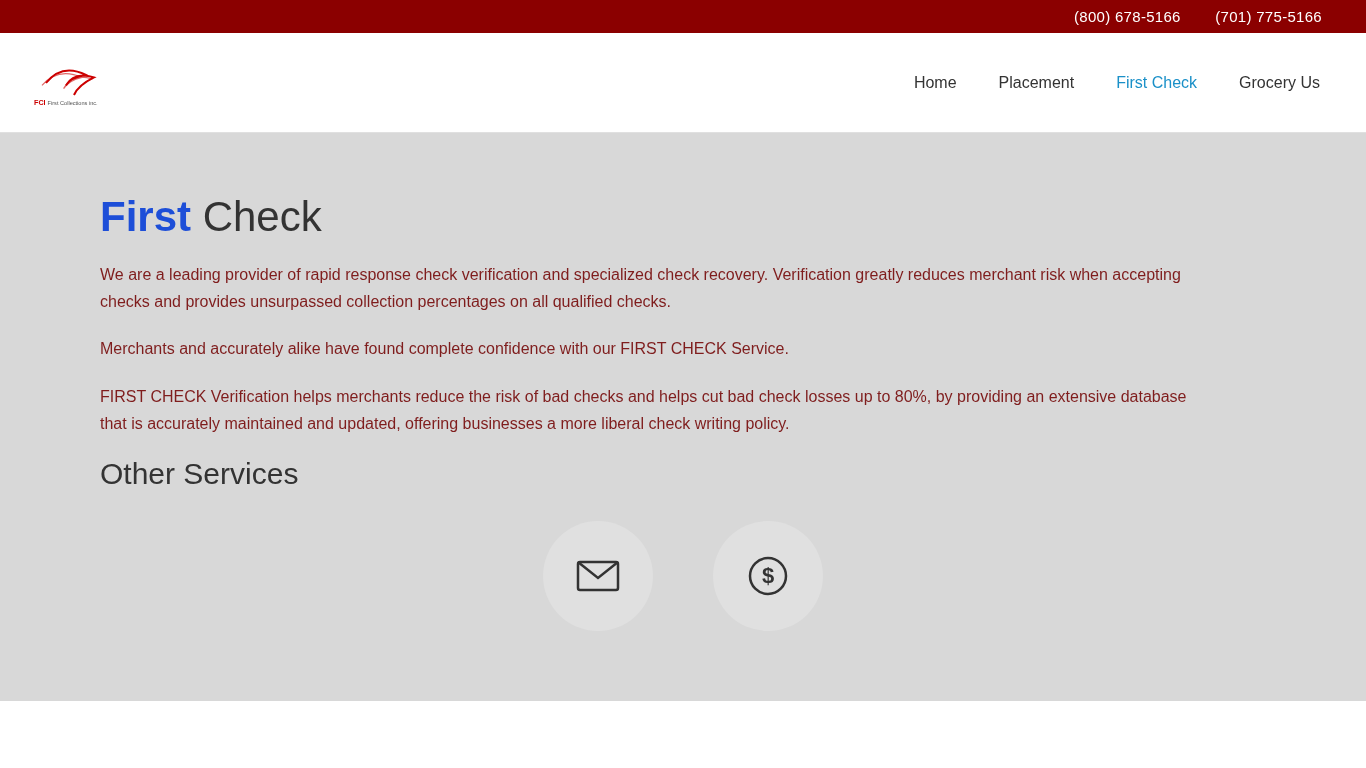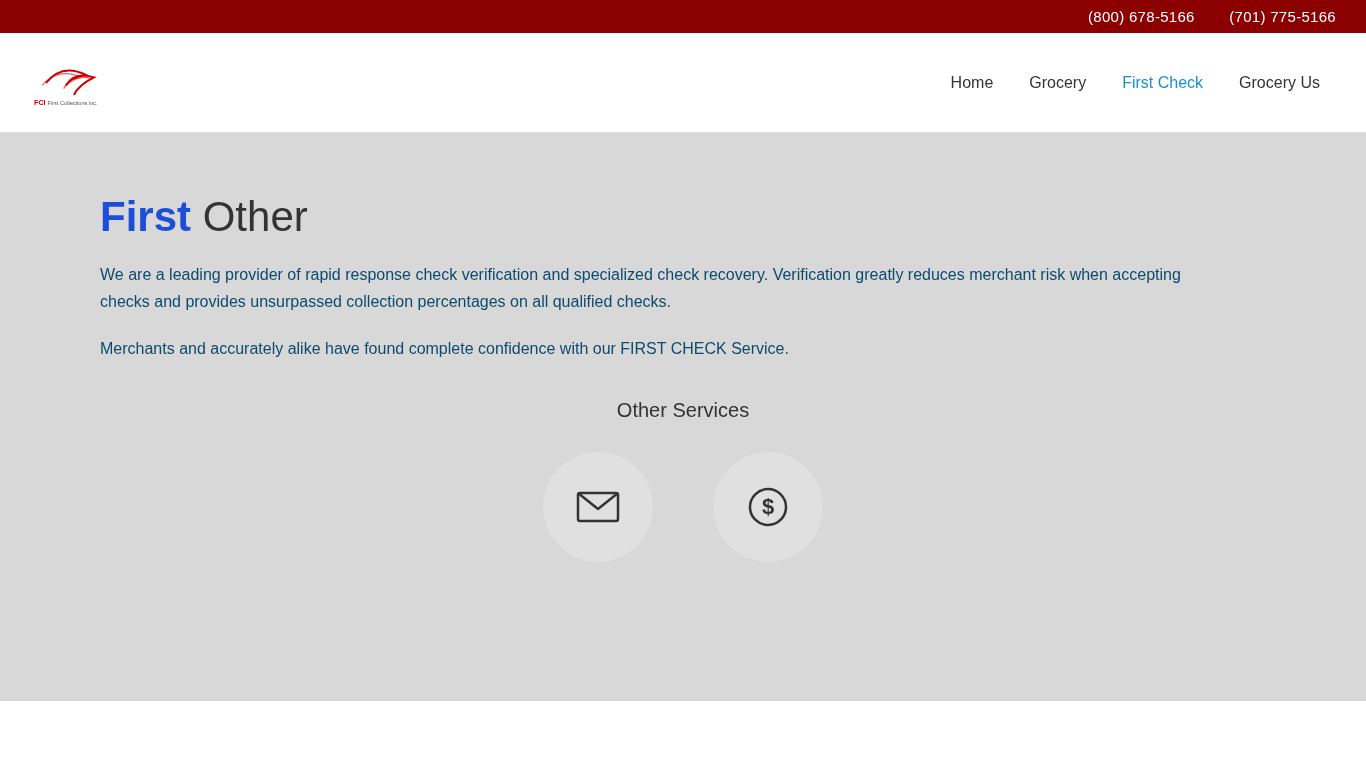--- a/index.html
+++ b/index.html
@@ -3,21 +3,21 @@
   <meta charset="utf-8">
   <style>
     * { margin: 0; padding: 0; box-sizing: border-box; }
     body { font-family: 'Helvetica Neue', Arial, sans-serif; background: #fff; }
 
     
     .top-bar {
       background: #8b0000;
       color: #fff;
       text-align: right;
-      padding: 8px 30px;
+      padding: 8px 44px;
       font-size: 15px;
       font-weight: 500;
       letter-spacing: 0.3px;
     }
     .top-bar span { margin-left: 30px; }
 
     
     .header {
       display: flex;
       align-items: center;
@@ -33,21 +33,21 @@
       gap: 8px;
     }
     .logo-svg {
       width: 80px;
       height: 60px;
     }
 
     nav {
       display: flex;
       align-items: center;
-      gap: 4px;
+      gap: 10px;
       text-align: center;
     }
     .nav-item {
       padding: 10px 16px;
       font-size: 16px;
       color: #333;
       text-decoration: none;
       cursor: pointer;
       white-space: nowrap;
     }
@@ -69,32 +69,32 @@
       color: #333;
       margin-bottom: 20px;
     }
     .page-title .highlight {
       color: #1d4ed8;
       font-weight: 700;
     }
 
     .content-body p {
       font-size: 16px;
-      color: #0c4a6e;
+      color: #7f1d1d;
       line-height: 1.7;
       margin-bottom: 20px;
       max-width: 1100px;
     }
 
     .other-services-title {
-      text-align: center;
-      font-size: 20px;
+      text-align: left;
+      font-size: 30px;
       font-weight: 500;
       color: #333;
-      margin-top: 36px;
+      margin-top: 20px;
       margin-bottom: 30px;
     }
 
     .services-icons {
       display: flex;
       justify-content: center;
       gap: 60px;
       margin-top: 10px;
     }
 
@@ -131,35 +131,36 @@
       <path d="M20,35 Q40,10 70,25 Q50,28 45,38 Q55,20 80,28 Q60,38 55,50" fill="none" stroke="#cc0000" stroke-width="2.5"></path>
       <path d="M15,38 Q35,15 65,28 Q48,32 42,42 Q52,22 78,30" fill="none" stroke="#cc0000" stroke-width="1.5" opacity="0.6"></path>
 
       <text x="5" y="62" font-family="Arial" font-size="9" font-weight="900" fill="#cc0000">FCI</text>
       <text x="22" y="62" font-family="Arial" font-size="7" fill="#555">First Collections inc.</text>
     </svg>
   </div>
 
   <nav>
     <a class="nav-item">Home</a>
-    <a class="nav-item">Grocery</a>
+    <a class="nav-item">Placement</a>
     <a class="nav-item active">First Check</a>
     <a class="nav-item">Grocery Us</a>
   </nav>
 </header>
 
 <main class="main-content">
 
   <h1 class="page-title">
-    <span class="highlight">First</span><span> Other</span>
+    <span class="highlight">First</span><span> Check</span>
   </h1>
 
   <div class="content-body">
     <p>We are a leading provider of rapid response check verification and specialized check recovery. Verification greatly reduces merchant risk when accepting checks and provides unsurpassed collection percentages on all qualified checks.</p>
     <p>Merchants and accurately alike have found complete confidence with our FIRST CHECK Service.</p>
+    <p>FIRST CHECK Verification helps merchants reduce the risk of bad checks and helps cut bad check losses up to 80%, by providing an extensive database that is accurately maintained and updated, offering businesses a more liberal check writing policy.</p>
   </div>
 
   <h2 class="other-services-title">Other Services</h2>
 
   <div class="services-icons">
     <div class="service-icon-circle envelope-icon">
       <svg viewBox="0 0 48 48" fill="none">
         <rect x="4" y="10" width="40" height="28" rx="2" stroke="#333" stroke-width="2.5" fill="none"></rect>
         <polyline points="4,10 24,26 44,10" stroke="#333" stroke-width="2.5" fill="none"></polyline>
       </svg>

